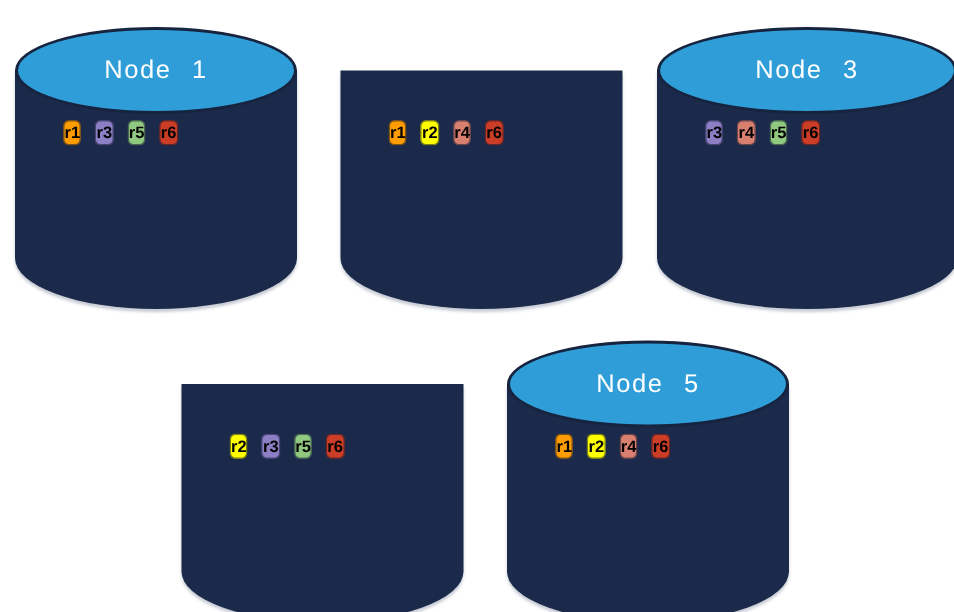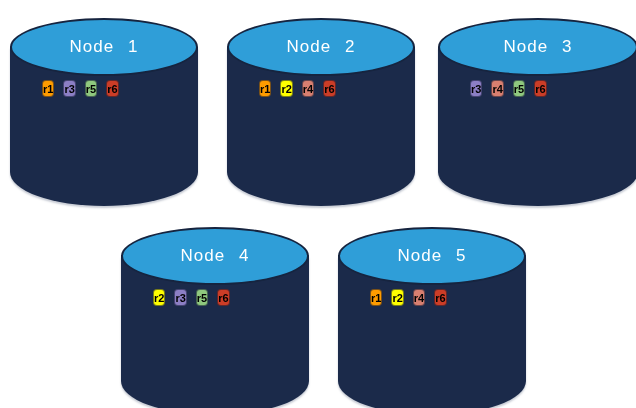--- a/index.html
+++ b/index.html
@@ -97,23 +97,20 @@
     <div class="bars">
       <div class="bar" style="background: rgb(255, 156, 0);">r1</div>
       <div class="bar" style="background: rgb(140, 127, 197);">r3</div>
       <div class="bar" style="background: rgb(143, 200, 126);">r5</div>
       <div class="bar" style="background: rgb(203, 61, 39);">r6</div>
     </div>
   </div>
 
   <div class="node node-2">
     <div class="can-body"></div>
-    <div class="can-top">
-      <span class="node-title">Node 2</span>
-    </div>
     <div class="bars">
       <div class="bar" style="background: rgb(255, 156, 0);">r1</div>
       <div class="bar" style="background: rgb(255, 255, 0);">r2</div>
       <div class="bar" style="background: rgb(216, 127, 112);">r4</div>
       <div class="bar" style="background: rgb(203, 61, 39);">r6</div>
     </div>
   </div>
 
   <div class="node node-3">
     <div class="can-body"></div>
@@ -123,23 +120,20 @@
     <div class="bars">
       <div class="bar" style="background: rgb(140, 127, 197);">r3</div>
       <div class="bar" style="background: rgb(216, 127, 112);">r4</div>
       <div class="bar" style="background: rgb(143, 200, 126);">r5</div>
       <div class="bar" style="background: rgb(203, 61, 39);">r6</div>
     </div>
   </div>
 
   <div class="node node-4">
     <div class="can-body"></div>
-    <div class="can-top">
-      <span class="node-title">Node 4</span>
-    </div>
     <div class="bars">
       <div class="bar" style="background: rgb(255, 255, 0);">r2</div>
       <div class="bar" style="background: rgb(140, 127, 197);">r3</div>
       <div class="bar" style="background: rgb(143, 200, 126);">r5</div>
       <div class="bar" style="background: rgb(203, 61, 39);">r6</div>
     </div>
   </div>
 
   <div class="node node-5">
     <div class="can-body"></div>

